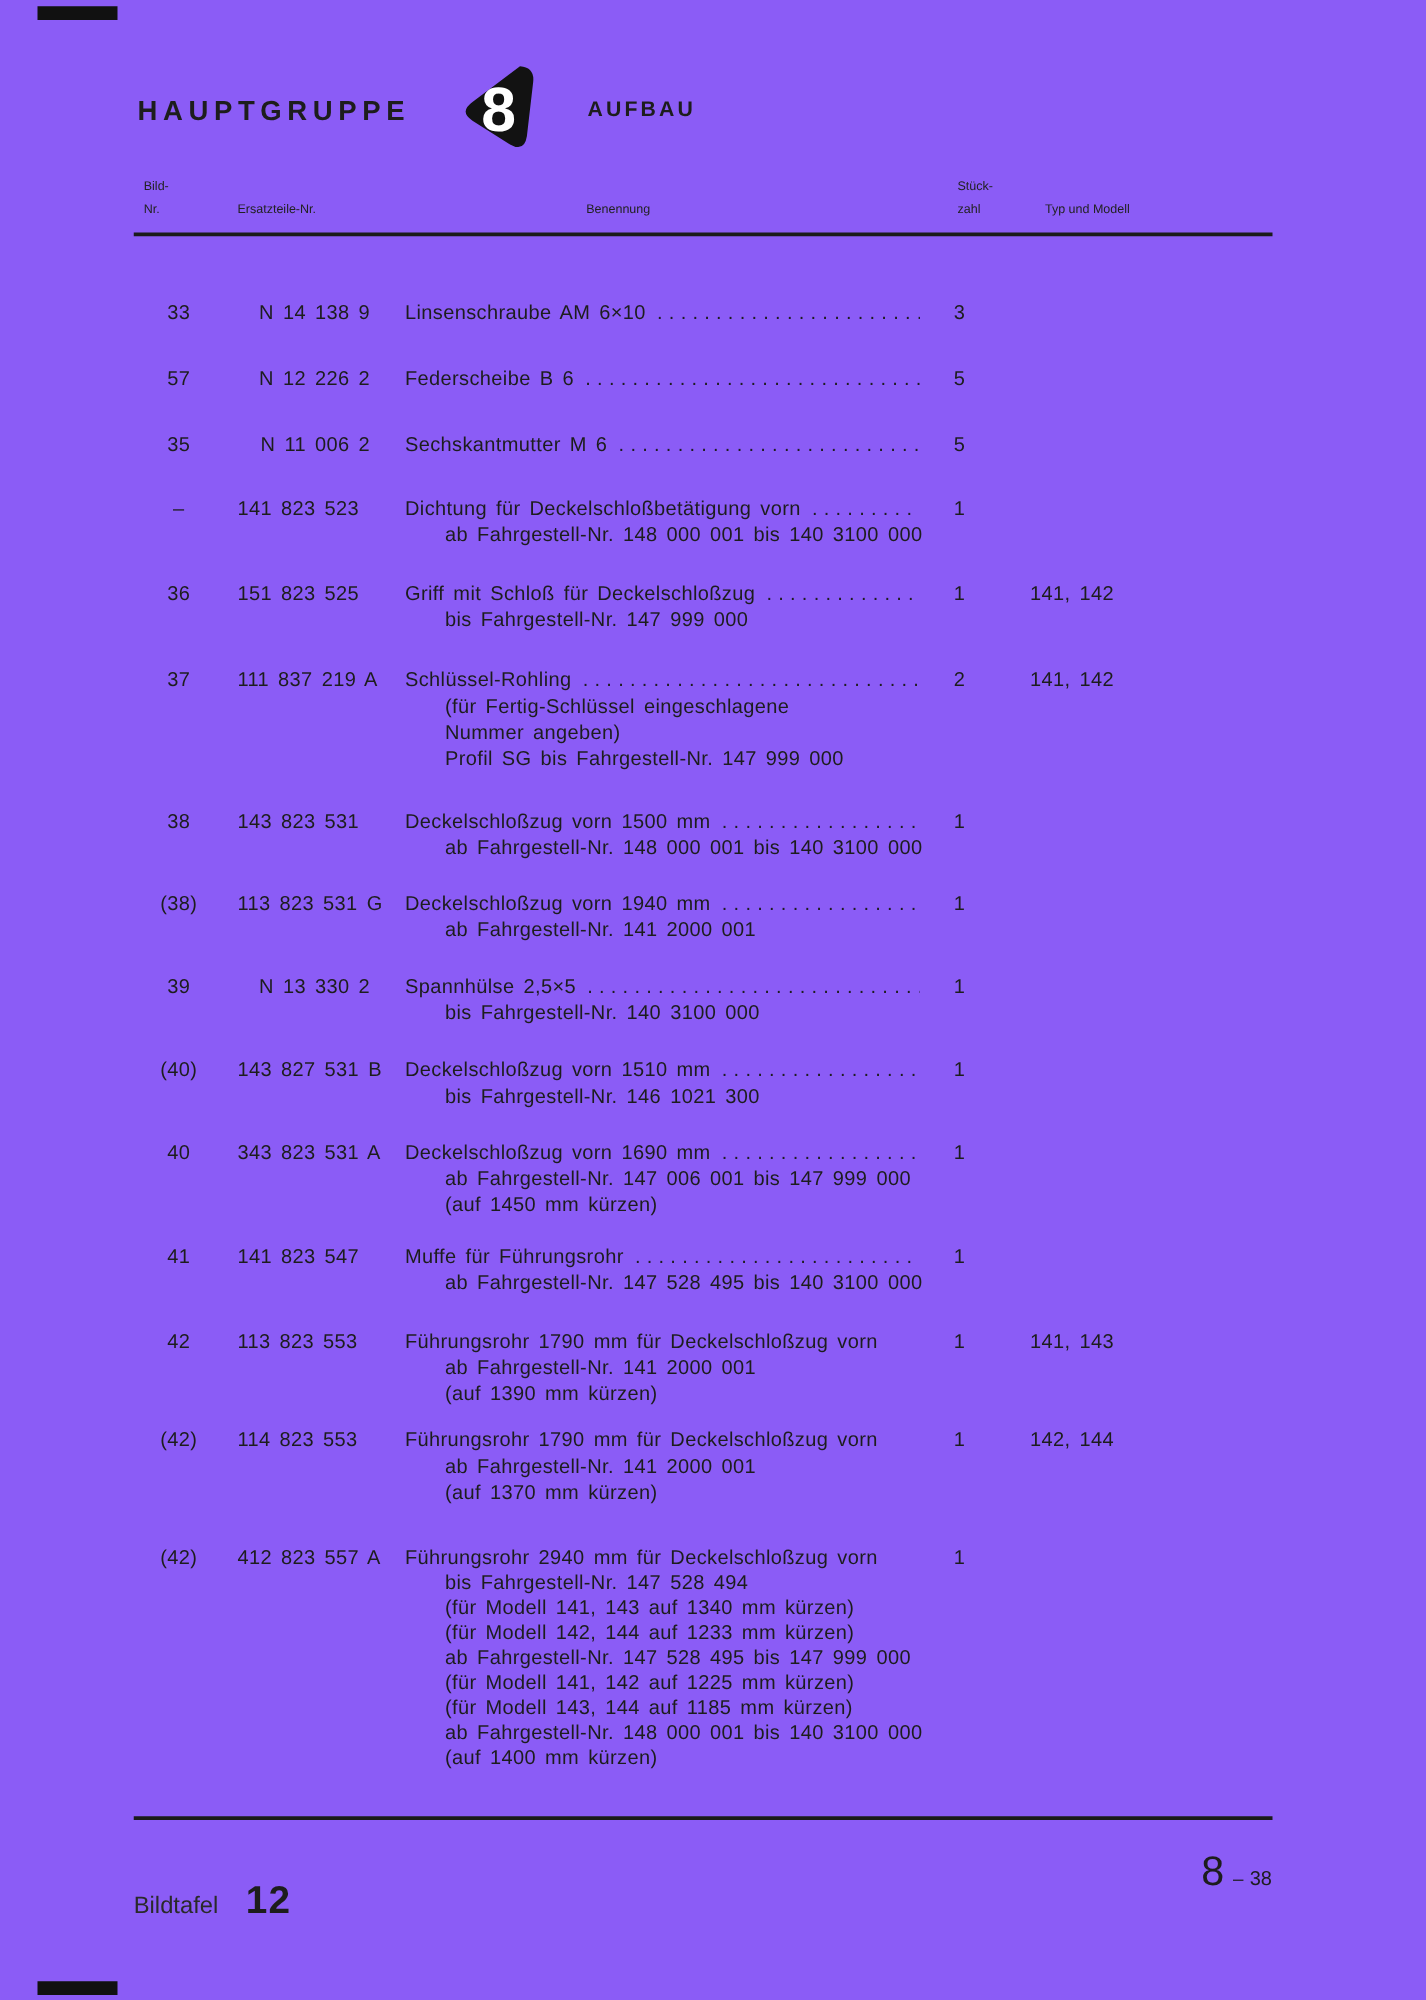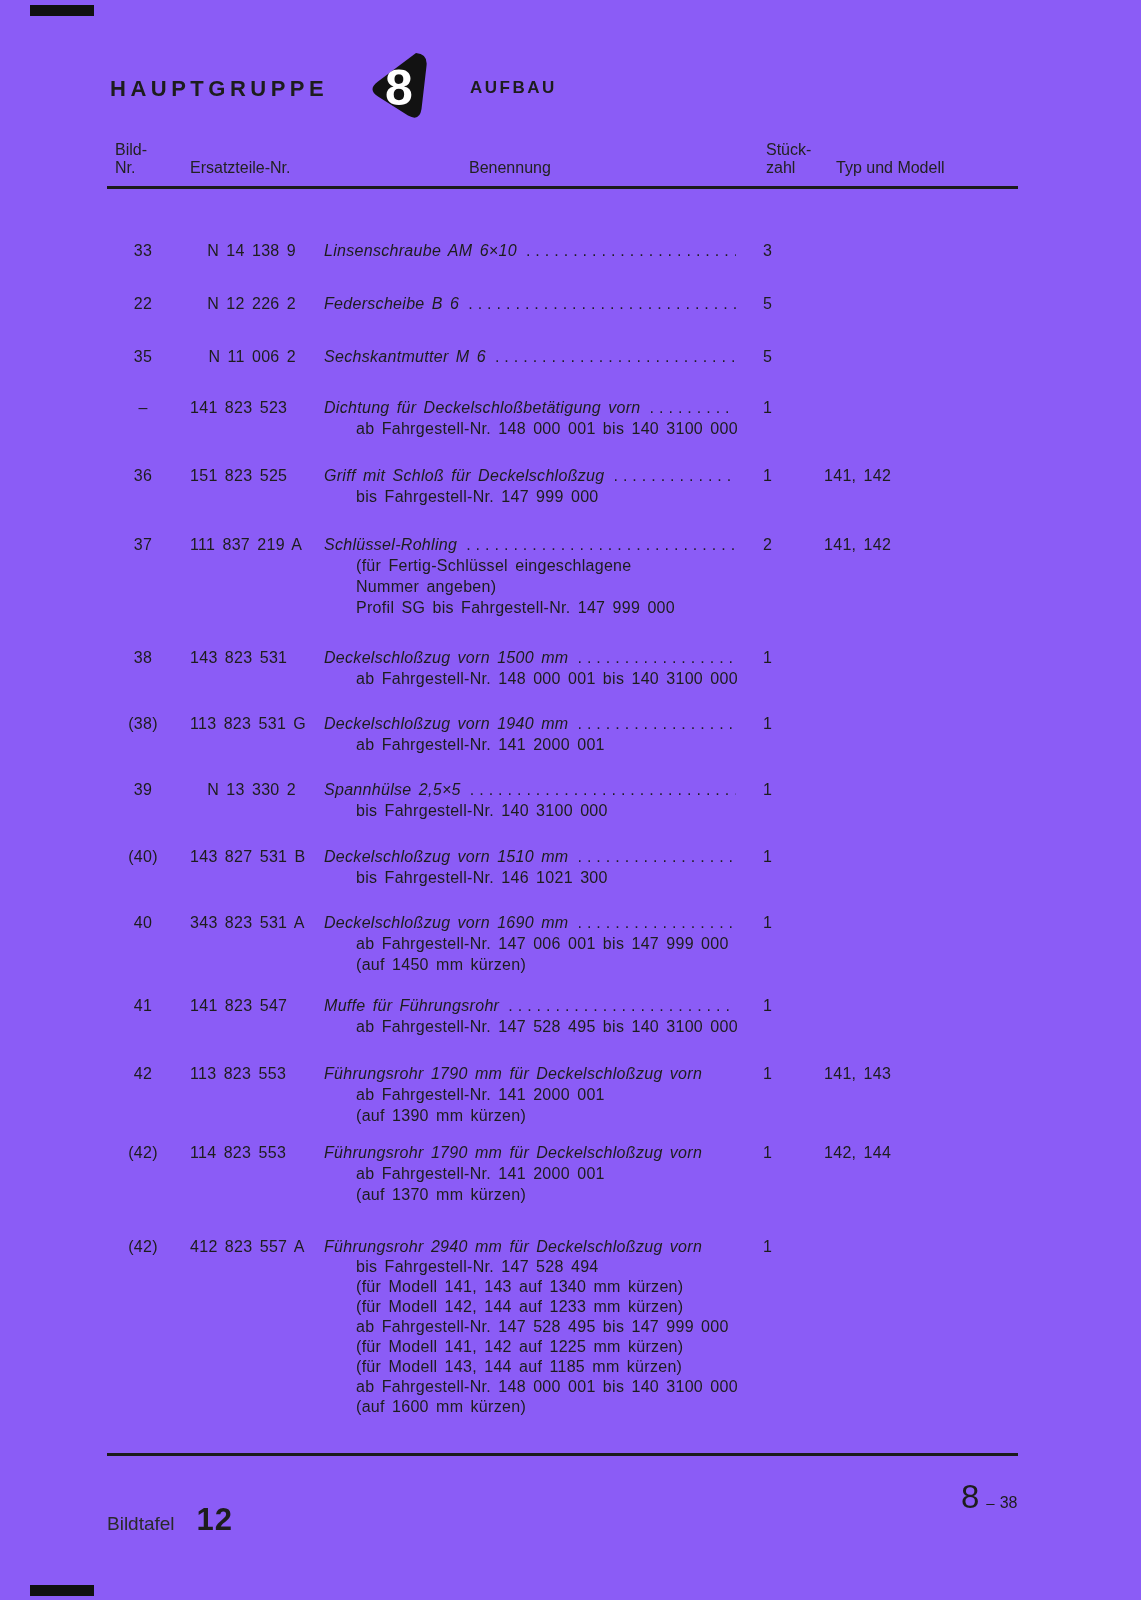--- a/index.html
+++ b/index.html
@@ -23,41 +23,41 @@
     white-space:nowrap;
   }
   .badge{position:absolute;left:370px;top:52px;width:60px;height:72px;}
   .section-title{
     position:absolute;left:470px;top:78px;
     font-size:17px;font-weight:700;letter-spacing:2.5px;
     white-space:nowrap;
   }
 
   
-  .th{position:absolute;font-size:16px;color:#222;line-height:18px;white-space:nowrap;}
+  .th{position:absolute;font-size:10px;color:#222;line-height:18px;white-space:nowrap;}
   .th-bild{left:115px;top:141px;}
   .th-part{left:190px;top:159px;}
   .th-name{left:469px;top:159px;}
   .th-qty{left:766px;top:141px;}
   .th-model{left:836px;top:159px;}
   .rule{position:absolute;left:107px;width:911px;height:3px;background:#1b1b1b;}
   .rule.head{top:186px;}
   .rule.foot{top:1453px;}
 
   
   .row{position:absolute;left:0;top:0;width:1141px;font-size:16px;line-height:21px;
        letter-spacing:0.3px;word-spacing:2.5px;}
   .row .c1{position:absolute;left:118px;width:50px;text-align:center;}
   .row .c2{position:absolute;left:190px;width:106px;text-align:left;white-space:nowrap;}
   .row .c2.n{text-align:right;}
   .row .c3{position:absolute;left:324px;width:412px;}
   .row .c4{position:absolute;left:763px;width:34px;}
   .row .c5{position:absolute;left:824px;white-space:nowrap;}
   .nameline{display:flex;align-items:baseline;width:100%;}
-  .nameline .nm{white-space:nowrap;font-style:italic;}
+  .nameline .nm{white-space:nowrap;}
   .leader{flex:1 1 auto;overflow:hidden;white-space:nowrap;margin-left:9px;
           letter-spacing:5px;color:#1d1d1d;}
   .cont{margin-left:32px;white-space:nowrap;}
   .row.tight{line-height:20px;}
 
   
   .plate{position:absolute;left:107px;top:1478px;display:flex;align-items:baseline;}
   .plate .lbl{font-size:19px;color:#2a2a2a;}
   .plate .num{font-size:31px;font-weight:700;margin-left:22px;letter-spacing:1px;margin-top:24px;}
   .pageno{position:absolute;left:961px;top:1478px;display:flex;align-items:baseline;}
@@ -102,21 +102,21 @@
       <div class="nameline">
           <span class="nm">Linsenschraube AM 6×10</span>
           <span class="leader">......................................................................</span>
         </div>
     </div>
     <div class="c4">3</div>
     <div class="c5"></div>
   </div>
 
   <div class="row" style="top:293px">
-    <div class="c1">22</div>
+    <div class="c1">57</div>
     <div class="c2 n">N 12 226 2</div>
     <div class="c3">
       <div class="nameline">
           <span class="nm">Federscheibe B 6</span>
           <span class="leader">......................................................................</span>
         </div>
     </div>
     <div class="c4">5</div>
     <div class="c5"></div>
   </div>
@@ -298,21 +298,21 @@
       <div class="nameline">
           <span class="nm">Führungsrohr 2940 mm für Deckelschloßzug vorn</span>
         </div>
       <div class="cont">bis Fahrgestell-Nr. 147 528 494</div>
       <div class="cont">(für Modell 141, 143 auf 1340 mm kürzen)</div>
       <div class="cont">(für Modell 142, 144 auf 1233 mm kürzen)</div>
       <div class="cont">ab Fahrgestell-Nr. 147 528 495 bis 147 999 000</div>
       <div class="cont">(für Modell 141, 142 auf 1225 mm kürzen)</div>
       <div class="cont">(für Modell 143, 144 auf 1185 mm kürzen)</div>
       <div class="cont">ab Fahrgestell-Nr. 148 000 001 bis 140 3100 000</div>
-      <div class="cont">(auf 1600 mm kürzen)</div>
+      <div class="cont">(auf 1400 mm kürzen)</div>
     </div>
     <div class="c4">1</div>
     <div class="c5"></div>
   </div>
 
   <div class="rule foot"></div>
   <div class="plate">
     <span class="lbl">Bildtafel</span>
     <span class="num">12</span>
   </div>

